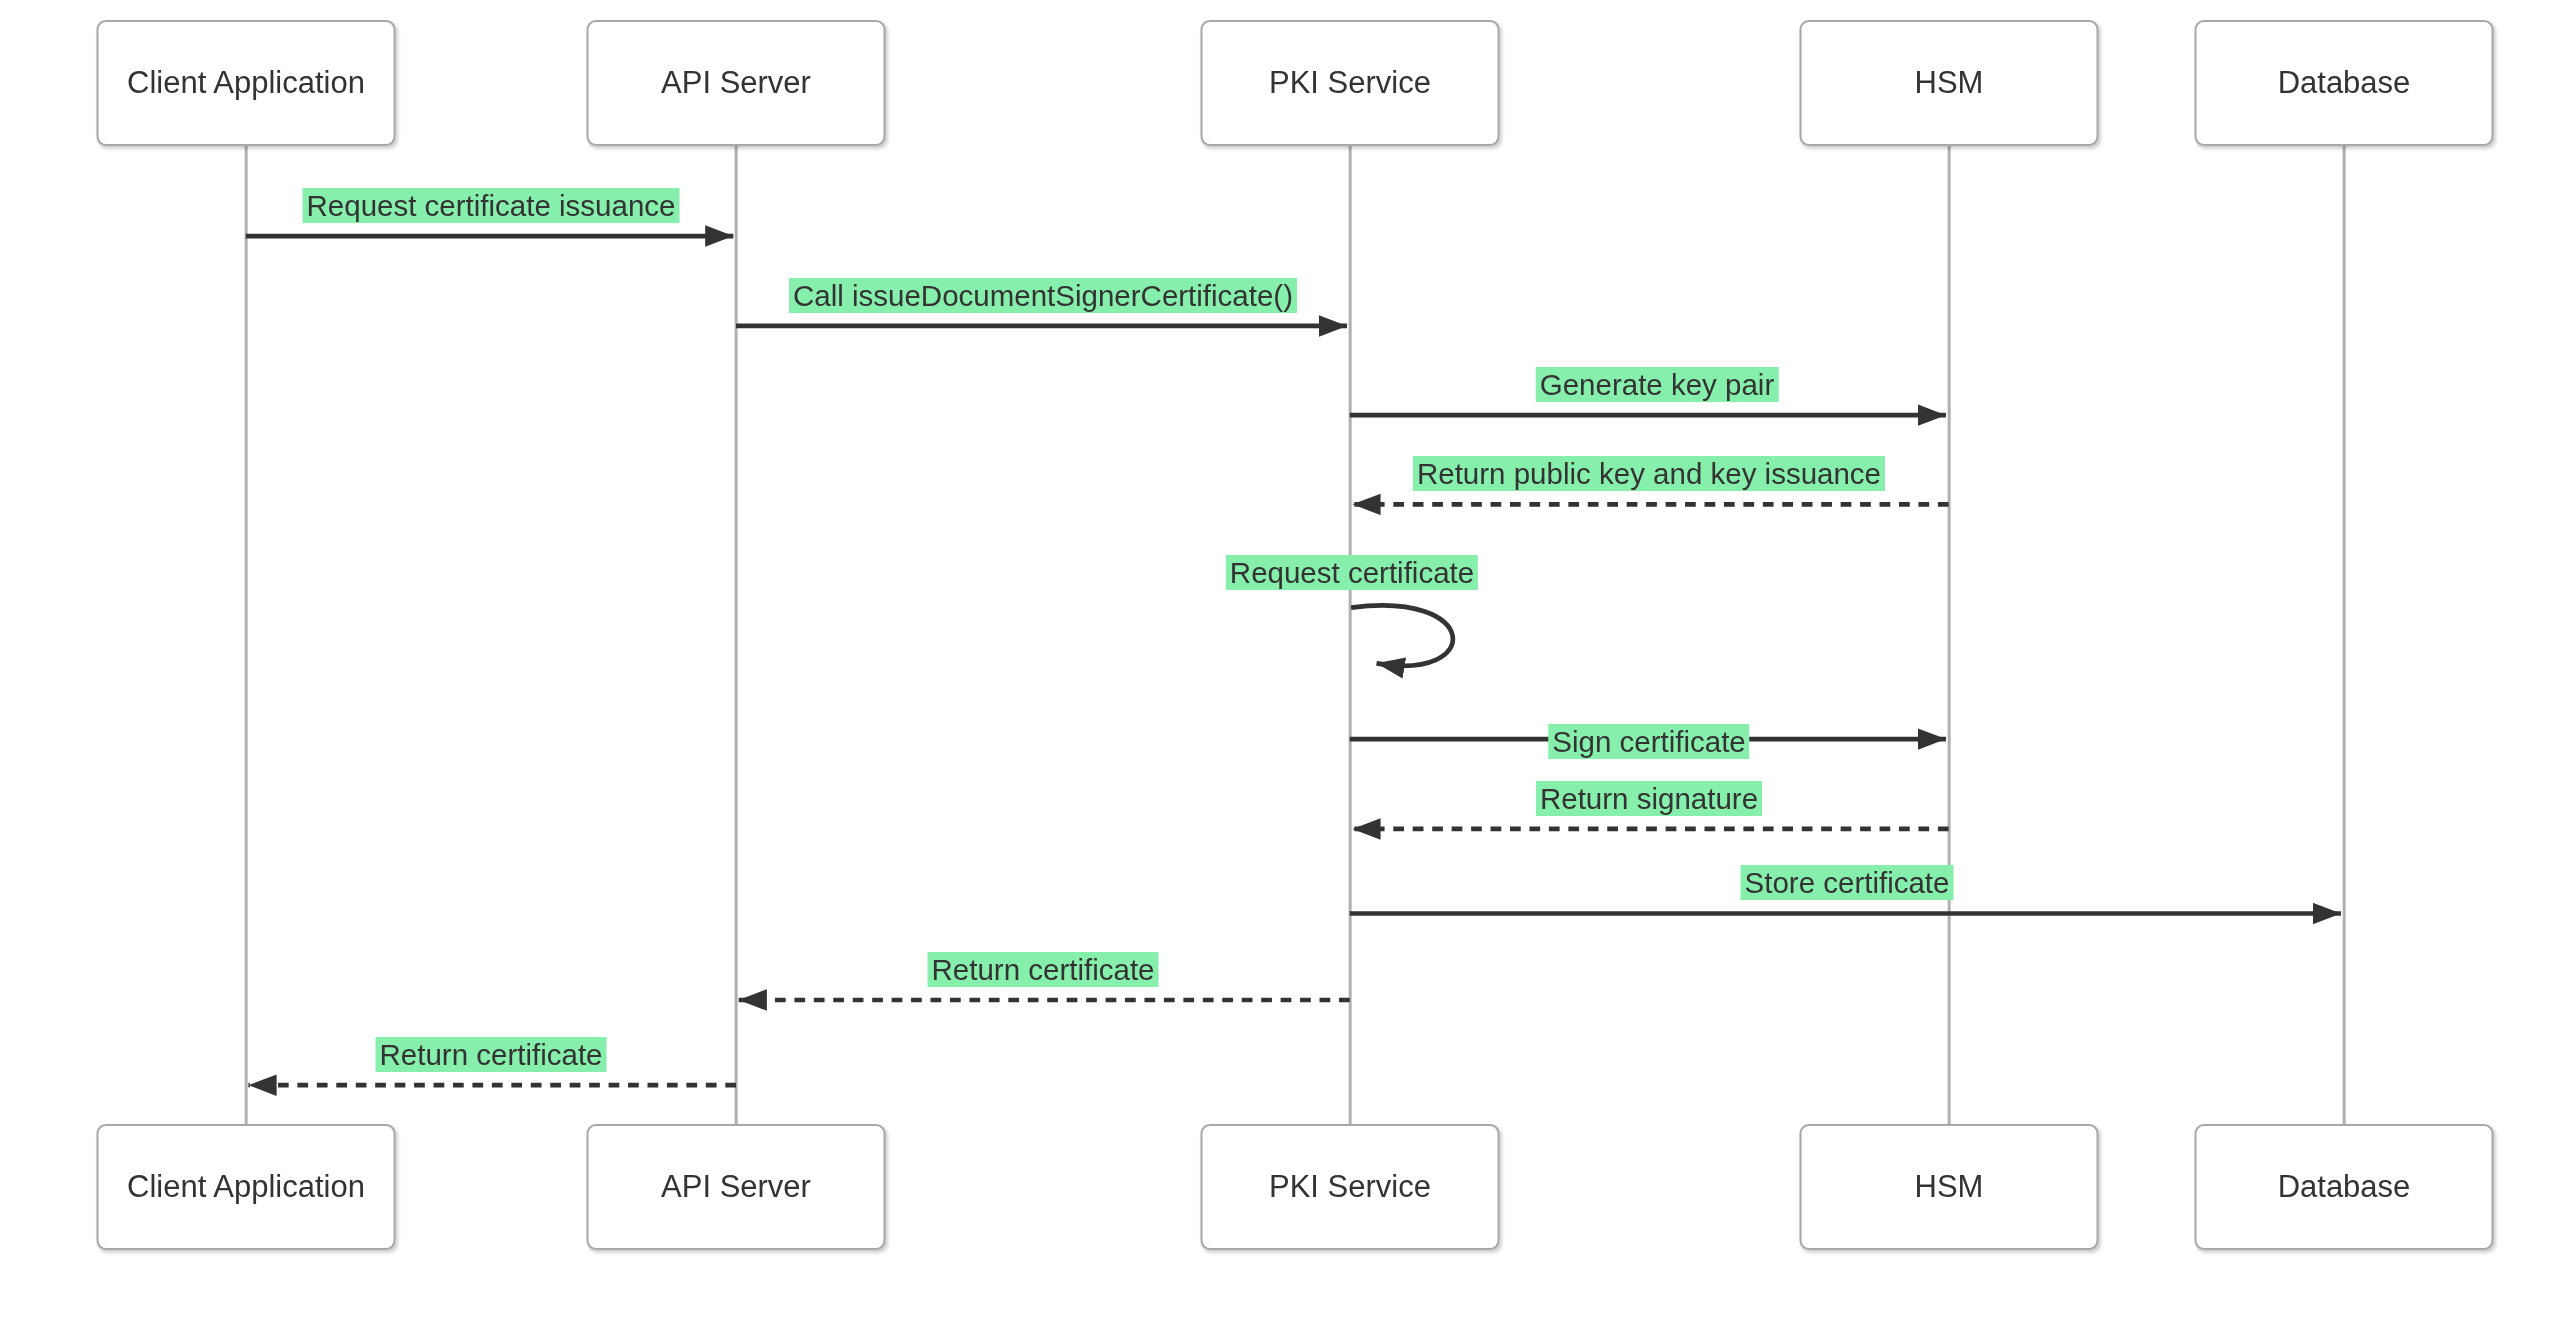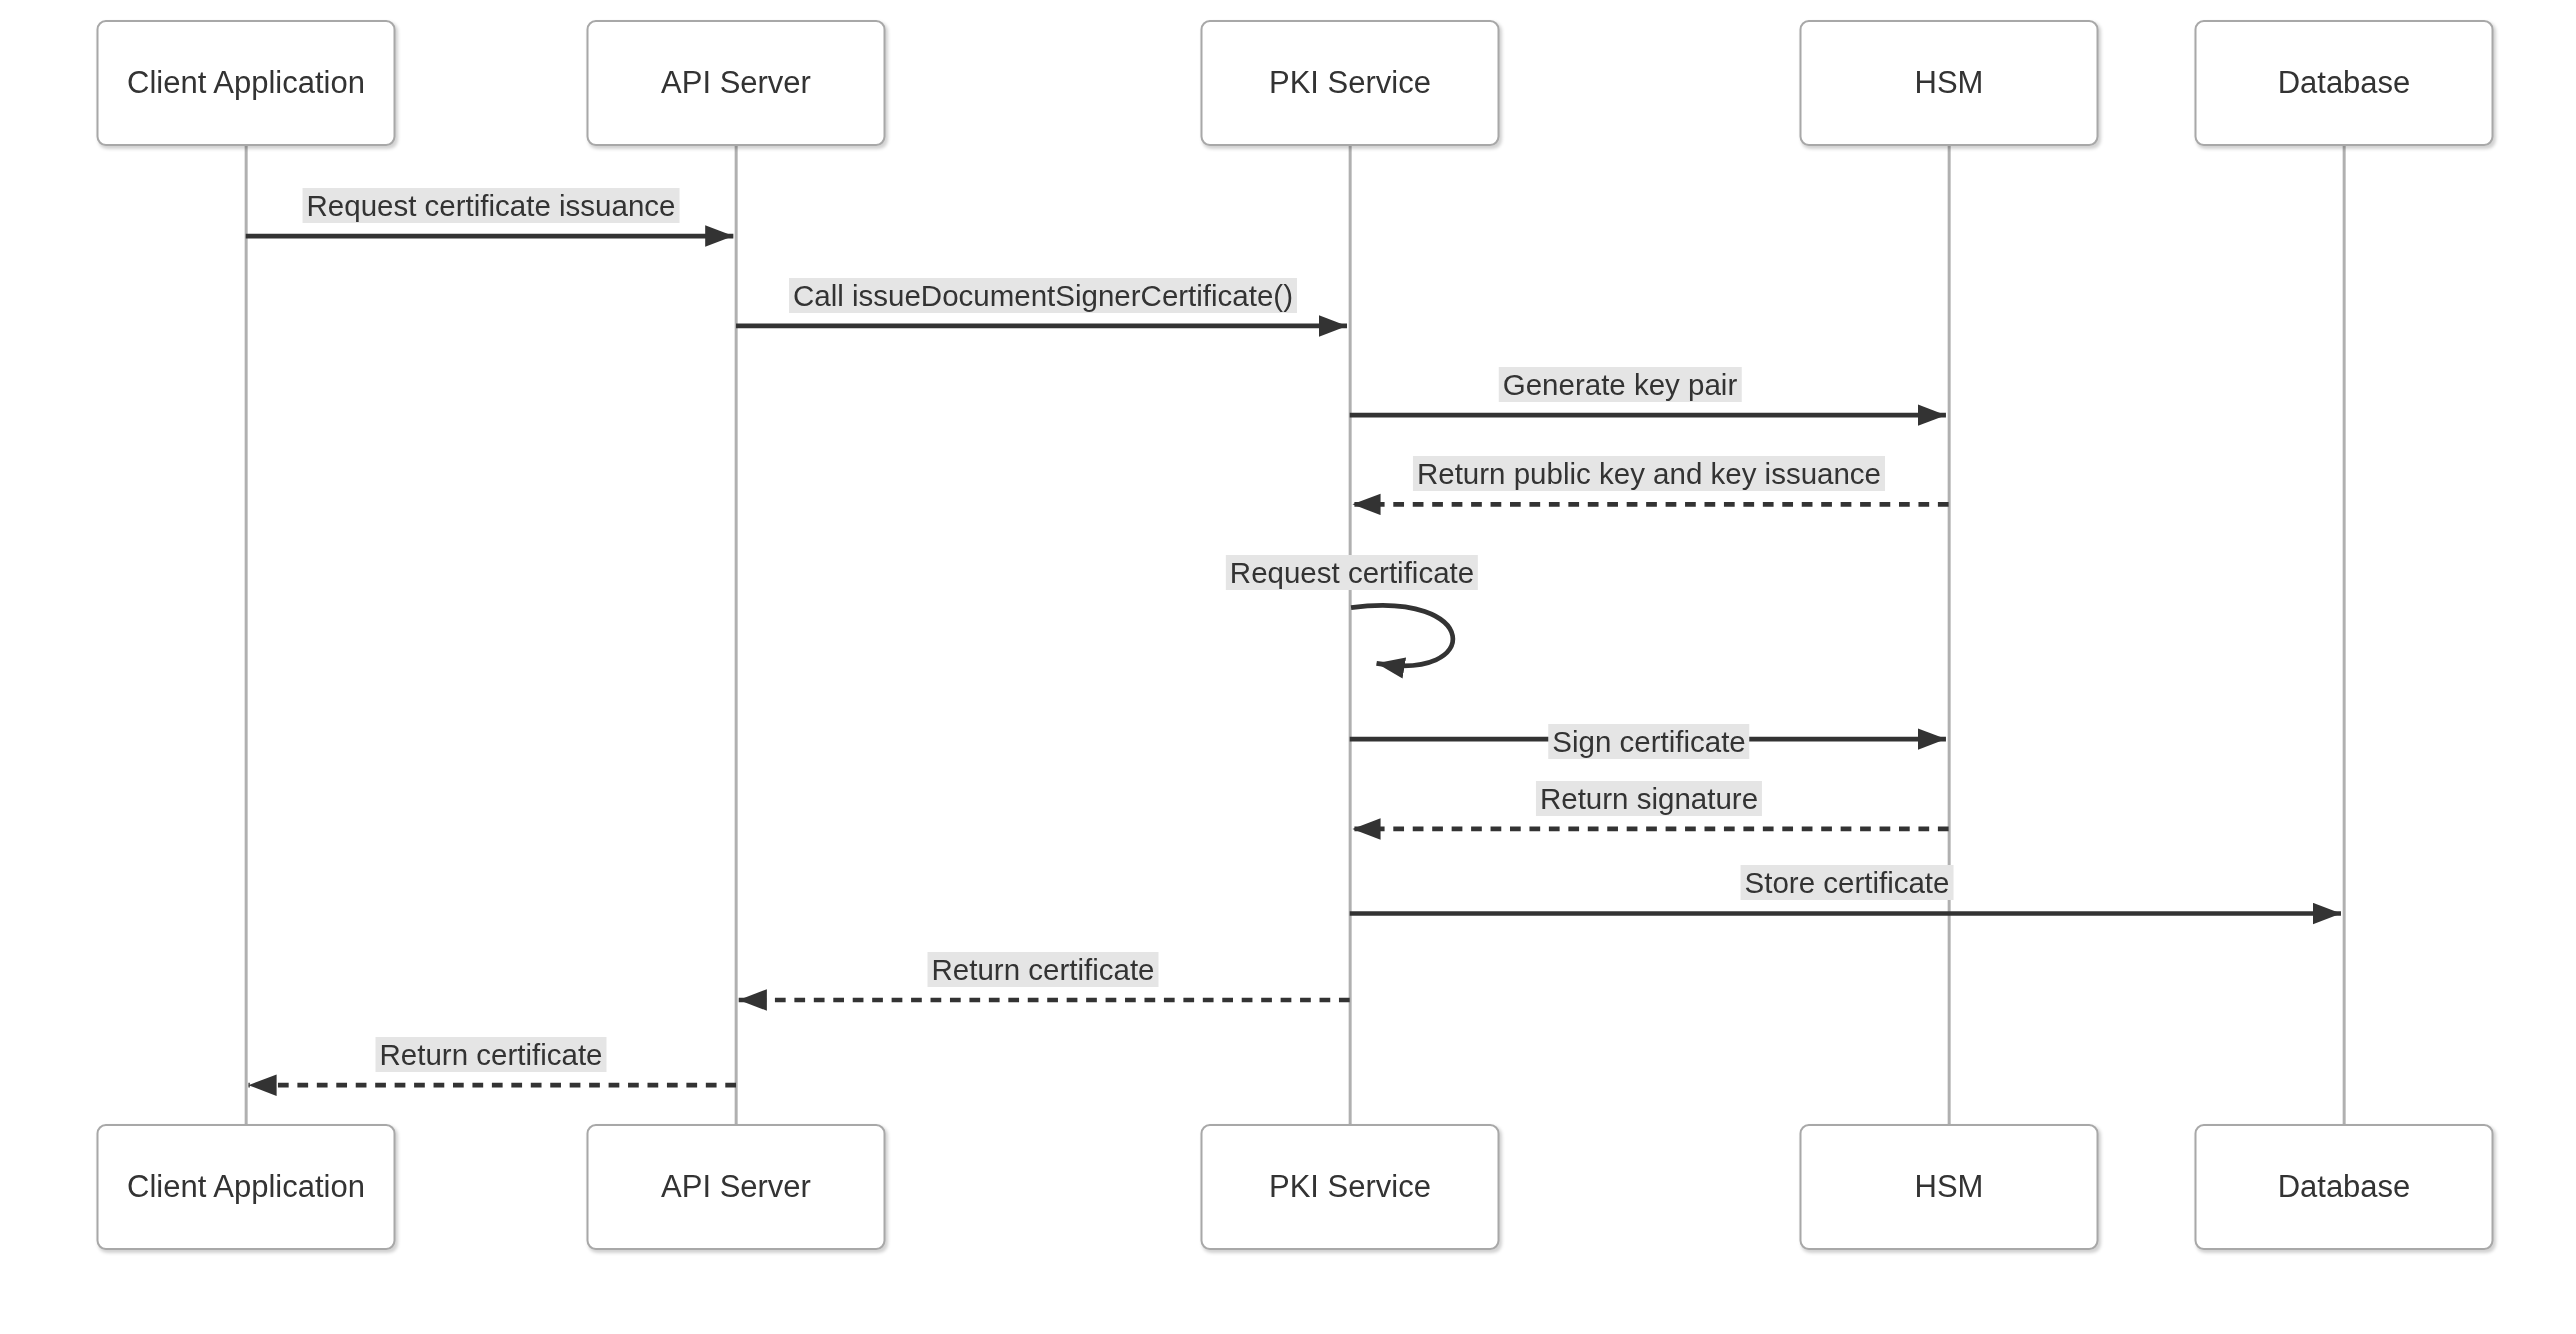--- a/index.html
+++ b/index.html
@@ -19,21 +19,21 @@
     box-sizing: border-box; display: flex; align-items: center; justify-content: center;
     box-shadow: 2px 2.7px 3.4px rgba(0,0,0,0.18);
     transform: translateX(-50%);
   }
   .actor-label {
     font-size: 31px; color: #333333; white-space: nowrap;
   }
   .msg-label {
     position: absolute; transform: translateX(-50%);
     font-size: 29.5px; line-height: 35px; color: #333333; white-space: nowrap;
-    background: #e5e5e5; padding: 0 4px;
+    background: #86efac; padding: 0 4px;
   }
 </style>
 </head>
 <body>
 
 <div id="stage">
     <div class="lifeline" style="left: 246px; top: 145px; height: 980px;"></div>
     <div class="actor-box" style="left: 246px; top: 20px;">
       <span class="actor-label">Client Application</span>
     </div>
@@ -80,21 +80,21 @@
       <line x1="2905" y1="752" x2="2016" y2="752" stroke="#333333" stroke-width="7" stroke-dasharray="16,13" marker-end="url(#arrowhead)"></line>
       <path d="M 2014 906 C 2207 880, 2212 1016, 2052 989" fill="none" stroke="#333333" stroke-width="7" marker-end="url(#arrowhead)"></path>
       <line x1="2012" y1="1102" x2="2901" y2="1102" stroke="#333333" stroke-width="7" marker-end="url(#arrowhead)"></line>
       <line x1="2905" y1="1236" x2="2016" y2="1236" stroke="#333333" stroke-width="7" stroke-dasharray="16,13" marker-end="url(#arrowhead)"></line>
       <line x1="2012" y1="1362" x2="3490" y2="1362" stroke="#333333" stroke-width="7" marker-end="url(#arrowhead)"></line>
       <line x1="2012" y1="1491" x2="1101" y2="1491" stroke="#333333" stroke-width="7" stroke-dasharray="16,13" marker-end="url(#arrowhead)"></line>
       <line x1="1097" y1="1618" x2="370" y2="1618" stroke="#333333" stroke-width="7" stroke-dasharray="16,13" marker-end="url(#arrowhead)"></line>
     </svg>
     <div class="msg-label" style="left: 491px; top: 188px;">Request certificate issuance</div>
     <div class="msg-label" style="left: 1043px; top: 278px;">Call issueDocumentSignerCertificate()</div>
-    <div class="msg-label" style="left: 1620px; top: 367px;">Generate key pair</div>
+    <div class="msg-label" style="left: 1657px; top: 367px;">Generate key pair</div>
     <div class="msg-label" style="left: 1649px; top: 456px;">Return public key and key issuance</div>
     <div class="msg-label" style="left: 1352px; top: 555px;">Request certificate</div>
     <div class="msg-label" style="left: 1649px; top: 691px; margin-top: 33px;">Sign certificate</div>
     <div class="msg-label" style="left: 1649px; top: 781px;">Return signature</div>
     <div class="msg-label" style="left: 1847px; top: 865px;">Store certificate</div>
     <div class="msg-label" style="left: 1043px; top: 952px;">Return certificate</div>
     <div class="msg-label" style="left: 491px; top: 1037px;">Return certificate</div>
   </div>
 
 

